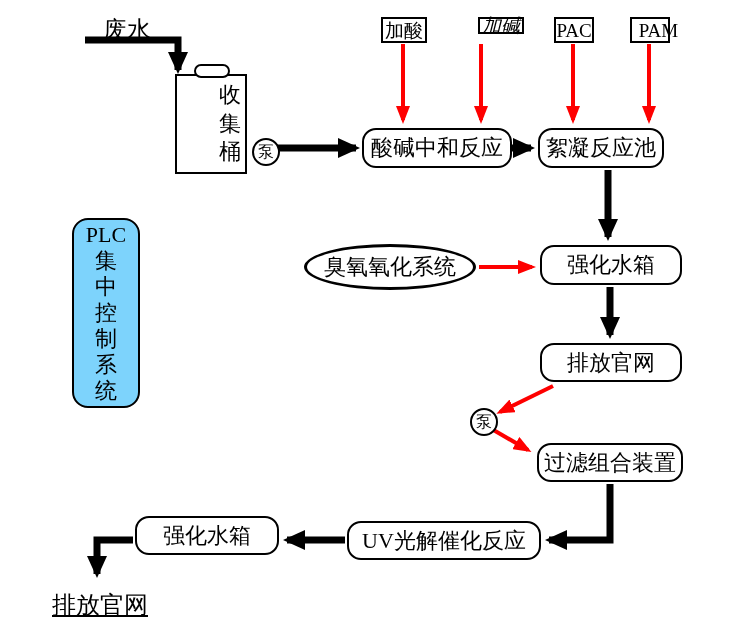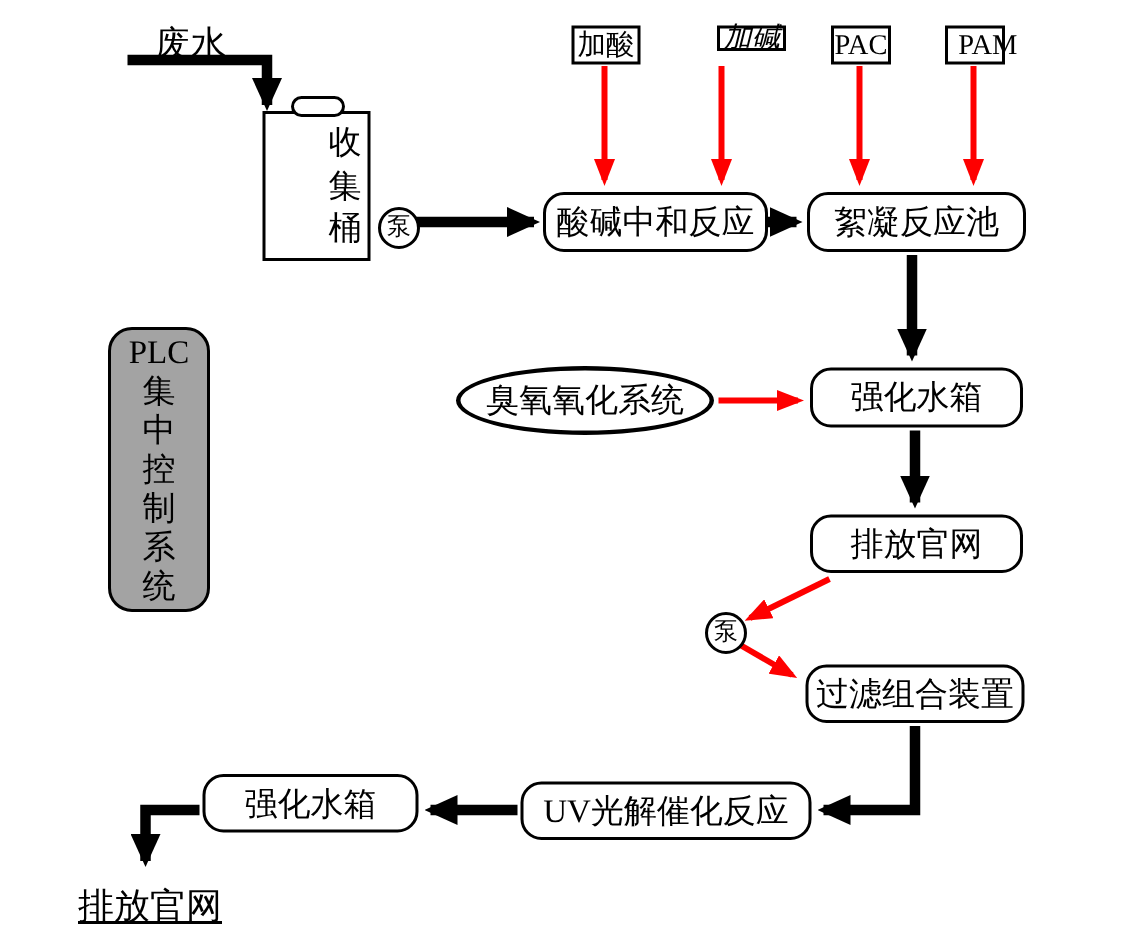--- a/index.html
+++ b/index.html
@@ -33,21 +33,21 @@
   
   .bucket { position: absolute; border: 2px solid #000; background: transparent; }
   .bucket-lid { position: absolute; border: 2px solid #000; border-radius: 8px; background: #fff; }
   .vtext { position: absolute; font-size: 22px; line-height: 1.3; text-align: center; }
   .vtext span { display: block; }
 
   
   .label { position: absolute; font-size: 24px; line-height: 1; }
 
   
-  .plc { position: absolute; border: 2px solid #000; border-radius: 16px; background: #a3a3a3;
+  .plc { position: absolute; border: 2px solid #000; border-radius: 16px; background: #7dd3fc;
          display: flex; flex-direction: column; align-items: center; justify-content: center;
          font-size: 22px; line-height: 26px; text-align: center; }
   .plc span { display: block; }
 </style>
 </head>
 <body>
 
 <div class="stage">
 
   <svg class="layer" width="750" height="624" viewBox="0 0 750 624">
@@ -92,21 +92,21 @@
   <div class="pump" style="left:252px; top:138px;">
     <span>泵</span>
   </div>
 
   <div class="chip" style="left:381px; top:17px; width:46px; height:26px;">加酸</div>
   <div class="chip" style="left:478px; top:17px; width:46px; height:17px;font-style:italic;">加碱</div>
   <div class="chip" style="left:554px; top:17px; width:40px; height:26px;">PAC</div>
   <div class="chip" style="left:630px; top:17px; width:40px; height:26px;padding-left:17px;">PAM</div>
 
   <div class="node" style="left:362px; top:128px; width:150px; height:40px;">酸碱中和反应</div>
-  <div class="node" style="left:538px; top:128px; width:146px; height:40px;">絮凝反应池</div>
+  <div class="node" style="left:538px; top:128px; width:126px; height:40px;">絮凝反应池</div>
 
   <div class="node ellipse" style="left:304px; top:244px; width:172px; height:46px;">臭氧氧化系统</div>
   <div class="node" style="left:540px; top:245px; width:142px; height:40px;">强化水箱</div>
 
   <div class="node" style="left:540px; top:343px; width:142px; height:39px;">排放官网</div>
 
   <div class="pump" style="left:470px; top:408px;">
     <span>泵</span>
   </div>
 

